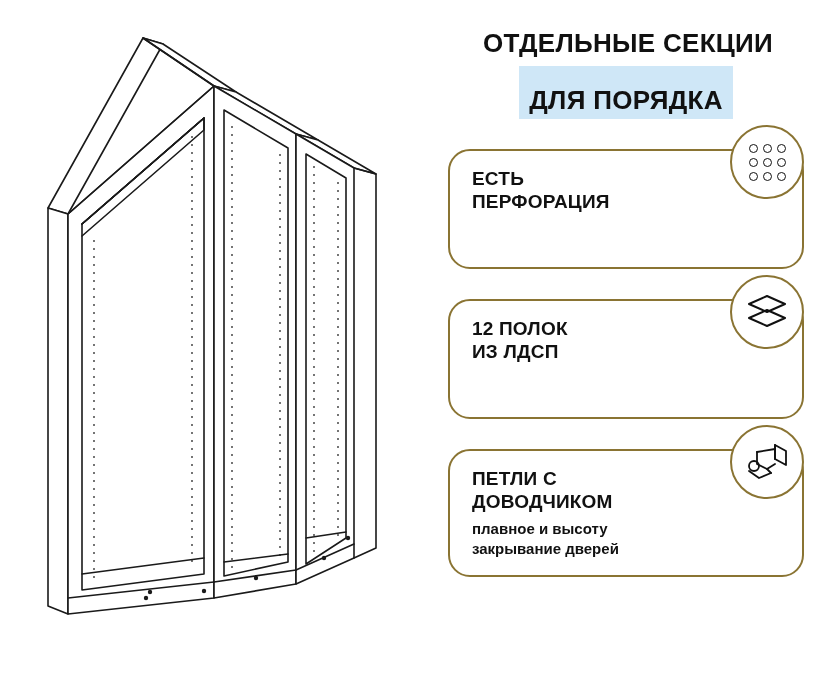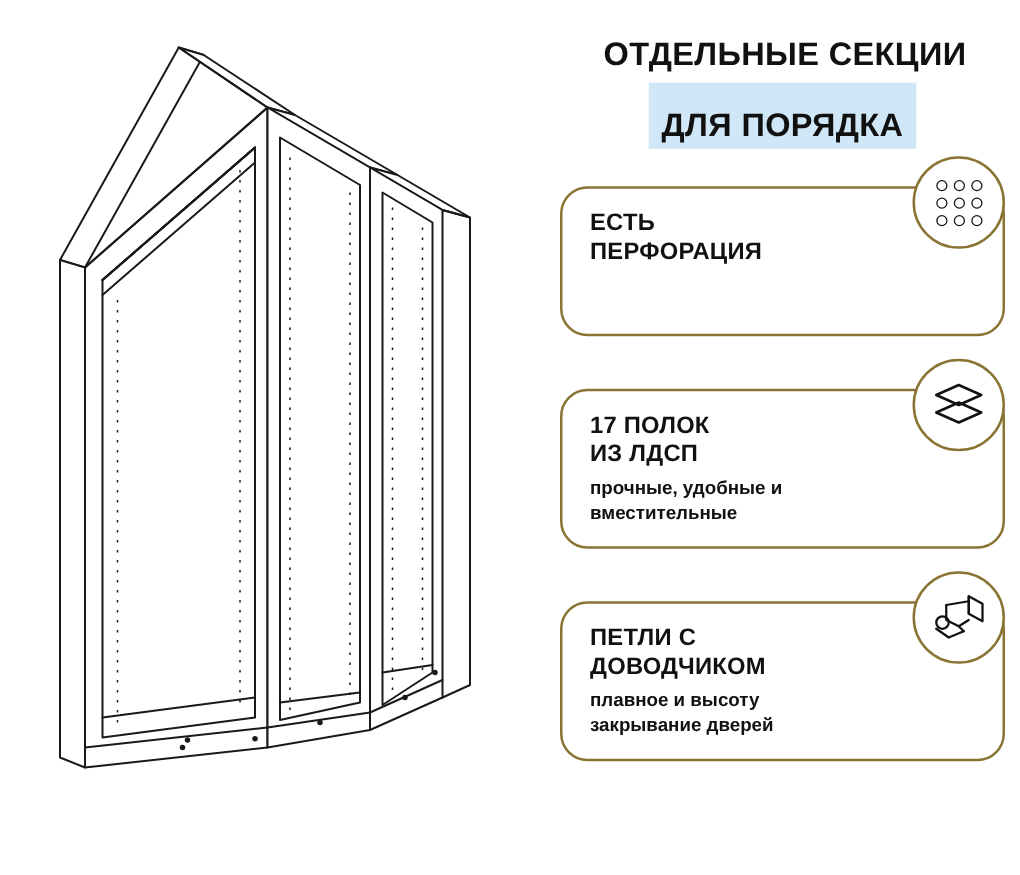--- a/index.html
+++ b/index.html
@@ -62,21 +62,21 @@
     font-size: 26px;
     line-height: 32px;
     background: #cfe7f7;
     padding: 18px 10px 3px 10px;
   }
 
   .cards {
     margin-top: 30px;
     display: flex;
     flex-direction: column;
-    gap: 42px;
+    gap: 30px;
   }
 
   .card {
     position: relative;
     border: 2.5px solid #8a7433;
     border-radius: 22px;
     min-height: 120px;
     padding: 16px 18px 16px 22px;
     box-sizing: border-box;
     background: #ffffff;
@@ -244,24 +244,22 @@
 
       <div class="card">
         <div class="card-badge">
           <svg width="42" height="38" viewBox="0 0 42 38">
             <g fill="none" stroke="#111111" stroke-width="2" stroke-linejoin="round">
               <polygon points="21,3 39,11 21,19 3,11"></polygon>
               <polygon points="21,17 39,25 21,33 3,25"></polygon>
             </g>
           </svg>
         </div>
-        <div class="card-title">17 ПОЛОК
+        <div class="card-title">12 ПОЛОК
 ИЗ ЛДСП</div>
-        <div class="card-sub">прочные, удобные и
-вместительные</div>
       </div>
 
       <div class="card">
         <div class="card-badge">
           <svg width="44" height="40" viewBox="0 0 44 40">
             <g fill="none" stroke="#111111" stroke-width="1.8" stroke-linejoin="round" stroke-linecap="round">
               <path d="M30 3 L41 9 L41 23 L30 17 Z"></path>
               <path d="M30 3 L30 17"></path>
               <path d="M12 10 L30 7"></path>
               <path d="M12 10 L12 22 L22 27 L30 22"></path>

